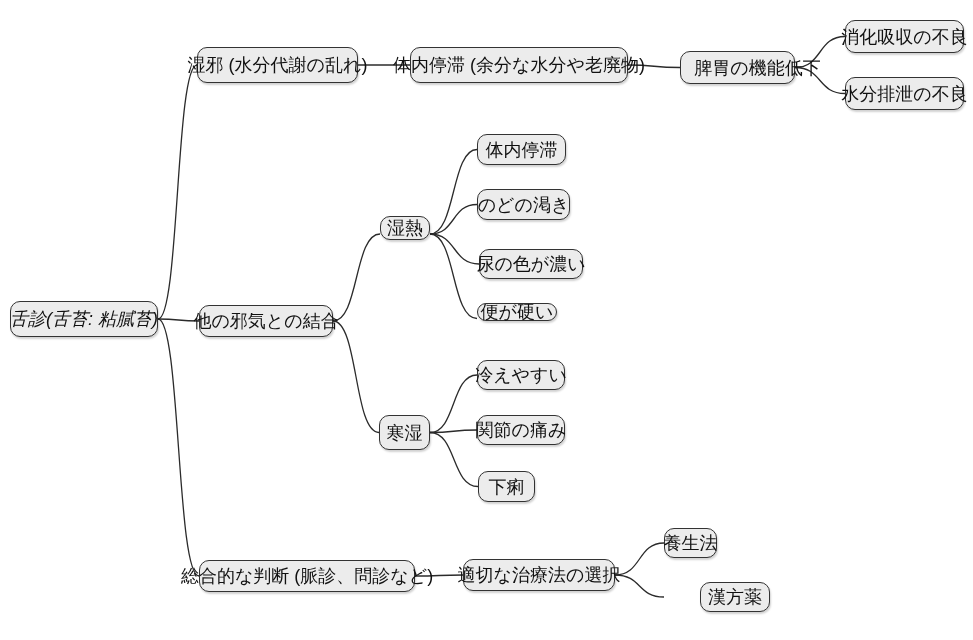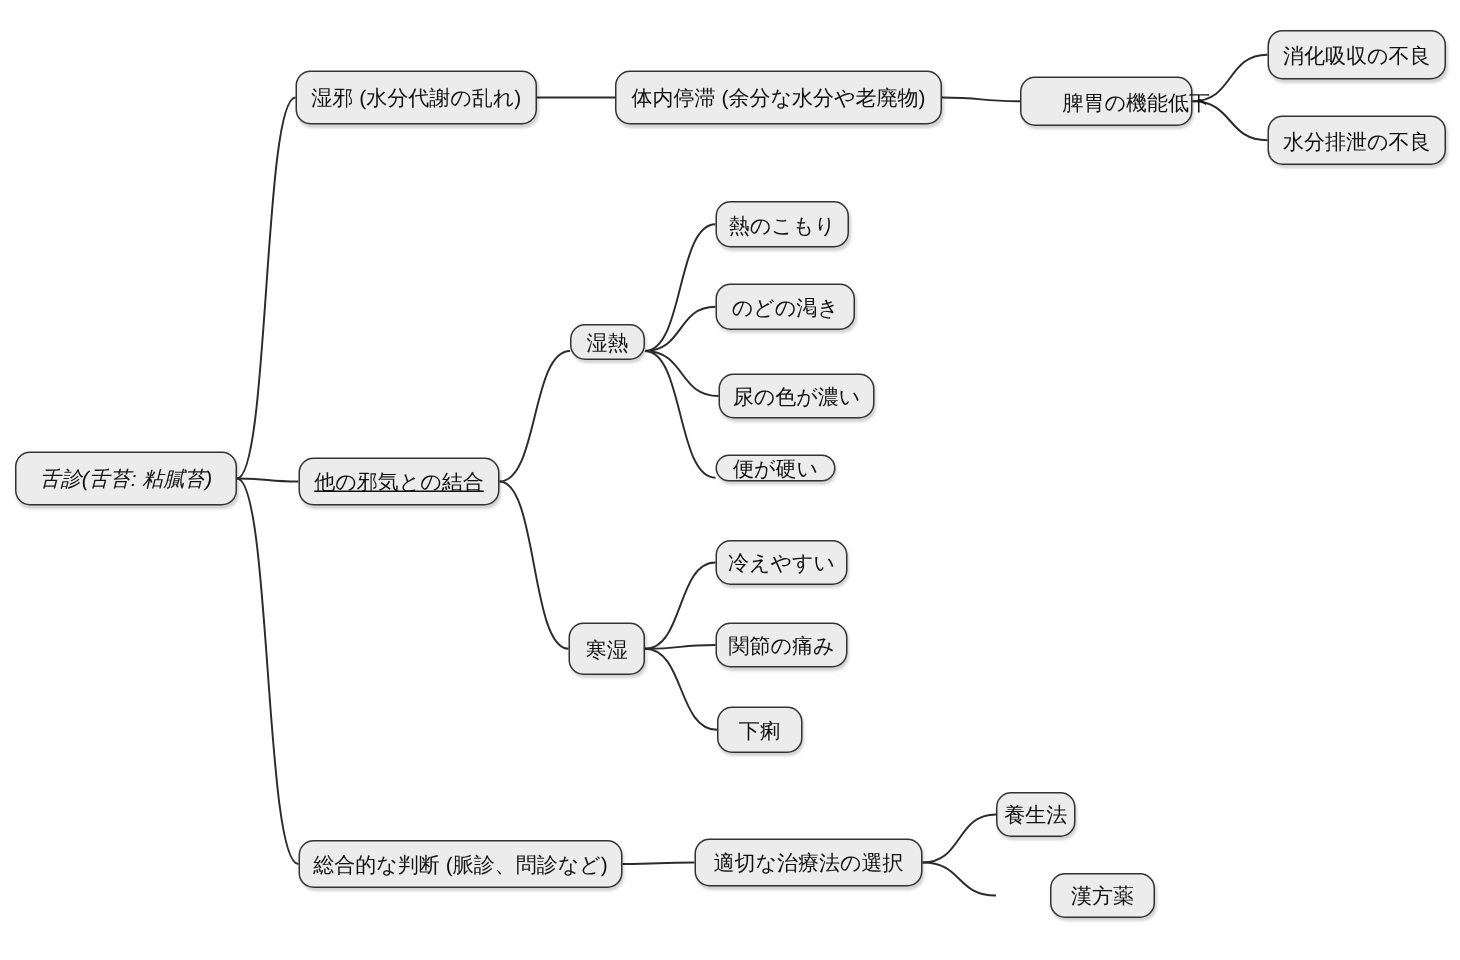--- a/index.html
+++ b/index.html
@@ -31,21 +31,21 @@
     position: absolute;
     box-sizing: border-box;
     display: flex;
     align-items: center;
     justify-content: center;
     white-space: nowrap;
     background: #ececec;
     border: 1.6px solid #333333;
     border-radius: 10px;
     box-shadow: 1px 2px 2px rgba(0,0,0,0.18);
-    font-size: 14px;
+    font-size: 18px;
     color: #111111;
     line-height: 1;
   }
 </style>
 </head>
 <body>
 
 <div id="canvas">
   <svg id="edges-svg" viewBox="0 0 973 640" xmlns="http://www.w3.org/2000/svg" style="stroke: rgb(43, 43, 43);">
       <path d="M 158 319 C 179.45 319, 175.55 65, 197 65"></path>
@@ -68,23 +68,23 @@
       <path d="M 615 575 C 641.95 575, 637.05 543, 664 543"></path>
       <path d="M 615 575 C 641.95 575, 637.05 597, 664 597"></path>
     </svg>
 
 <div class="node" style="left: 10px; top: 301px; width: 148px; height: 36px; background: rgb(236, 236, 236); border-color: rgb(51, 51, 51); font-style: italic;">舌診(舌苔: 粘膩苔)</div>
     <div class="node" style="left: 197px; top: 47px; width: 161px; height: 36px; background: rgb(236, 236, 236); border-color: rgb(51, 51, 51);">湿邪 (水分代謝の乱れ)</div>
     <div class="node" style="left: 410px; top: 47px; width: 218px; height: 36px; background: rgb(236, 236, 236); border-color: rgb(51, 51, 51);">体内停滞 (余分な水分や老廃物)</div>
     <div class="node" style="left: 680px; top: 51px; width: 115px; height: 33px; background: rgb(236, 236, 236); border-color: rgb(51, 51, 51); padding-left: 40px;">脾胃の機能低下</div>
     <div class="node" style="left: 845px; top: 20px; width: 119px; height: 33px; background: rgb(236, 236, 236); border-color: rgb(51, 51, 51);">消化吸収の不良</div>
     <div class="node" style="left: 845px; top: 77px; width: 119px; height: 33px; background: rgb(236, 236, 236); border-color: rgb(51, 51, 51);">水分排泄の不良</div>
-    <div class="node" style="left: 199px; top: 305px; width: 134px; height: 32px; background: rgb(236, 236, 236); border-color: rgb(51, 51, 51); text-decoration: underline;">他の邪気との結合</div>
+    <div class="node" style="left: 199px; top: 305px; width: 134px; height: 32px; background: rgb(236, 236, 236); border-color: rgb(51, 51, 51);">他の邪気との結合</div>
     <div class="node" style="left: 380px; top: 216px; width: 50px; height: 24px; background: rgb(236, 236, 236); border-color: rgb(51, 51, 51);">湿熱</div>
-    <div class="node" style="left: 477px; top: 134px; width: 89px; height: 31px; background: rgb(236, 236, 236); border-color: rgb(51, 51, 51);">熱のこもり</div>
+    <div class="node" style="left: 477px; top: 134px; width: 89px; height: 31px; background: rgb(236, 236, 236); border-color: rgb(51, 51, 51);">体内停滞</div>
     <div class="node" style="left: 477px; top: 189px; width: 93px; height: 31px; background: rgb(236, 236, 236); border-color: rgb(51, 51, 51);">のどの渇き</div>
     <div class="node" style="left: 479px; top: 249px; width: 104px; height: 30px; background: rgb(236, 236, 236); border-color: rgb(51, 51, 51);">尿の色が濃い</div>
     <div class="node" style="left: 477px; top: 303px; width: 80px; height: 18px; background: rgb(236, 236, 236); border-color: rgb(51, 51, 51);">便が硬い</div>
     <div class="node" style="left: 379px; top: 415px; width: 51px; height: 35px; background: rgb(236, 236, 236); border-color: rgb(51, 51, 51);">寒湿</div>
     <div class="node" style="left: 477px; top: 360px; width: 88px; height: 30px; background: rgb(236, 236, 236); border-color: rgb(51, 51, 51);">冷えやすい</div>
     <div class="node" style="left: 477px; top: 415px; width: 88px; height: 30px; background: rgb(236, 236, 236); border-color: rgb(51, 51, 51);">関節の痛み</div>
     <div class="node" style="left: 478px; top: 471px; width: 57px; height: 31px; background: rgb(236, 236, 236); border-color: rgb(51, 51, 51);">下痢</div>
     <div class="node" style="left: 199px; top: 560px; width: 216px; height: 32px; background: rgb(236, 236, 236); border-color: rgb(51, 51, 51);">総合的な判断 (脈診、問診など)</div>
     <div class="node" style="left: 463px; top: 559px; width: 152px; height: 32px; background: rgb(236, 236, 236); border-color: rgb(51, 51, 51);">適切な治療法の選択</div>
     <div class="node" style="left: 664px; top: 528px; width: 53px; height: 30px; background: rgb(236, 236, 236); border-color: rgb(51, 51, 51);">養生法</div>

